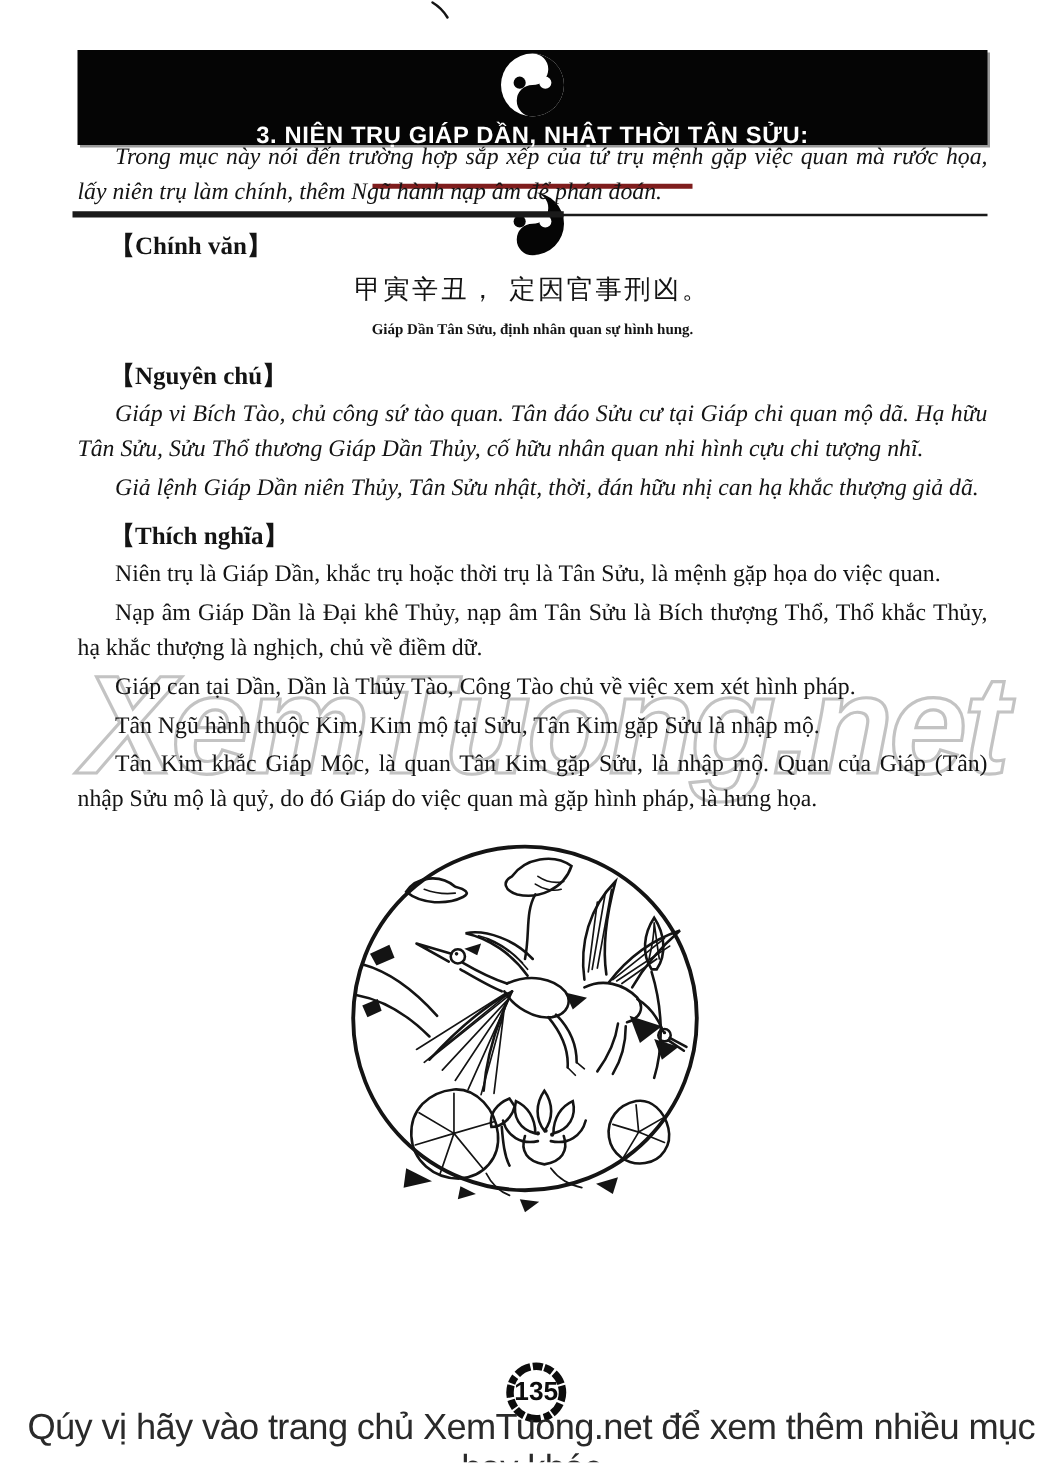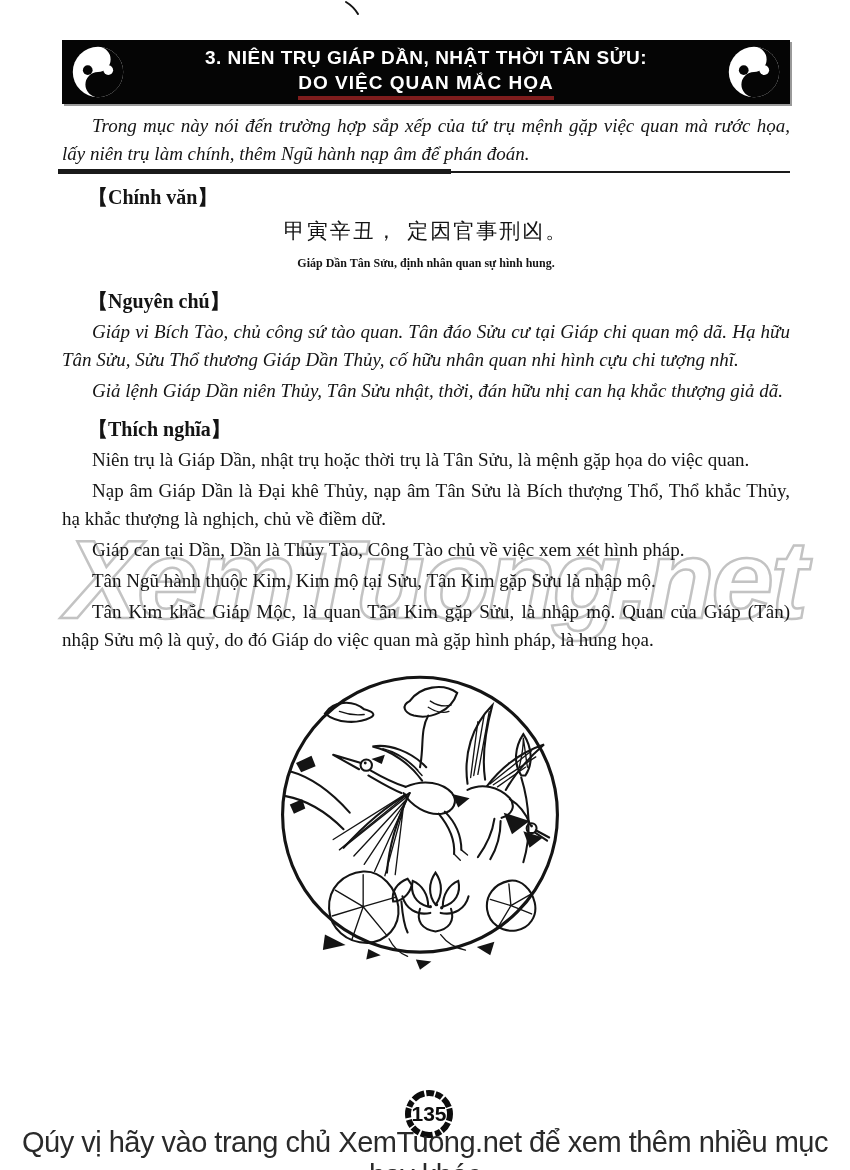--- a/index.html
+++ b/index.html
@@ -1,22 +1,22 @@
 <!DOCTYPE html>
 <html><head>
 <meta charset="utf-8">
 <style>
   html,body{margin:0;padding:0;background:#ffffff;}
   .page{position:relative;width:850px;height:1170px;background:#ffffff;overflow:hidden;
         font-family:"Liberation Serif","DejaVu Serif",serif;color:#141414;}
   
   .artifact{position:absolute;left:343px;top:0;}
   
-  .band{position:absolute;left:62px;top:40px;width:728px;height:64px;background:#050505;
-        display:flex;align-items:center;justify-content:space-between;box-shadow:2px 2px 0 #9a9a9a;}
+  .band{position:absolute;left:62px;top:40px;width:728px;height:76px;background:#050505;
+        display:flex;align-items:center;justify-content:space-between;box-shadow:2px 2px 0 #9a9a9a;flex-direction:column;}
   .yy{width:56px;height:56px;margin:0 8px;flex:0 0 auto;}
   .band-titles{flex:1;text-align:center;color:#ffffff;
         font-family:"Liberation Sans","DejaVu Sans",sans-serif;font-weight:bold;}
   .band-line1{font-size:19px;letter-spacing:.5px;line-height:26px;}
   .band-line2{display:inline-block;font-size:19px;letter-spacing:1px;line-height:24px;
         border-bottom:4px solid #7f1d1d;padding-bottom:1px;}
   
   .content{position:absolute;left:62px;top:112px;width:728px;z-index:2;
         font-size:19px;line-height:28px;text-align:justify;}
   .intro{font-style:italic;margin:0;text-indent:30px;}
@@ -83,21 +83,21 @@
 
     <div class="sec-head">【Chính văn】</div>
     <p class="cn-line">甲寅辛丑， 定因官事刑凶。</p>
     <p class="bold-line">Giáp Dần Tân Sửu, định nhân quan sự hình hung.</p>
 
     <div class="sec-head">【Nguyên chú】</div>
     <p class="para italic">Giáp vi Bích Tào, chủ công sứ tào quan. Tân đáo Sửu cư tại Giáp chi quan mộ dã. Hạ hữu Tân Sửu, Sửu Thổ thương Giáp Dần Thủy, cố hữu nhân quan nhi hình cựu chi tượng nhĩ.</p>
     <p class="para italic">Giả lệnh Giáp Dần niên Thủy, Tân Sửu nhật, thời, đán hữu nhị can hạ khắc thượng giả dã.</p>
 
     <div class="sec-head">【Thích nghĩa】</div>
-    <p class="para">Niên trụ là Giáp Dần, nhật trụ hoặc thời trụ là Tân Sửu, là mệnh gặp họa do việc quan.</p>
+    <p class="para">Niên trụ là Giáp Dần, khắc trụ hoặc thời trụ là Tân Sửu, là mệnh gặp họa do việc quan.</p>
     <p class="para">Nạp âm Giáp Dần là Đại khê Thủy, nạp âm Tân Sửu là Bích thượng Thổ, Thổ khắc Thủy, hạ khắc thượng là nghịch, chủ về điềm dữ.</p>
     <p class="para">Giáp can tại Dần, Dần là Thủy Tào, Công Tào chủ về việc xem xét hình pháp.</p>
     <p class="para">Tân Ngũ hành thuộc Kim, Kim mộ tại Sửu, Tân Kim gặp Sửu là nhập mộ.</p>
     <p class="para">Tân Kim khắc Giáp Mộc, là quan Tân Kim gặp Sửu, là nhập mộ. Quan của Giáp (Tân) nhập Sửu mộ là quỷ, do đó Giáp do việc quan mà gặp hình pháp, là hung họa.</p>
   </div>
 
   <svg class="illu" viewBox="0 0 300 300">
 
     <circle cx="150" cy="142" r="133" class="ln3"></circle>
 

